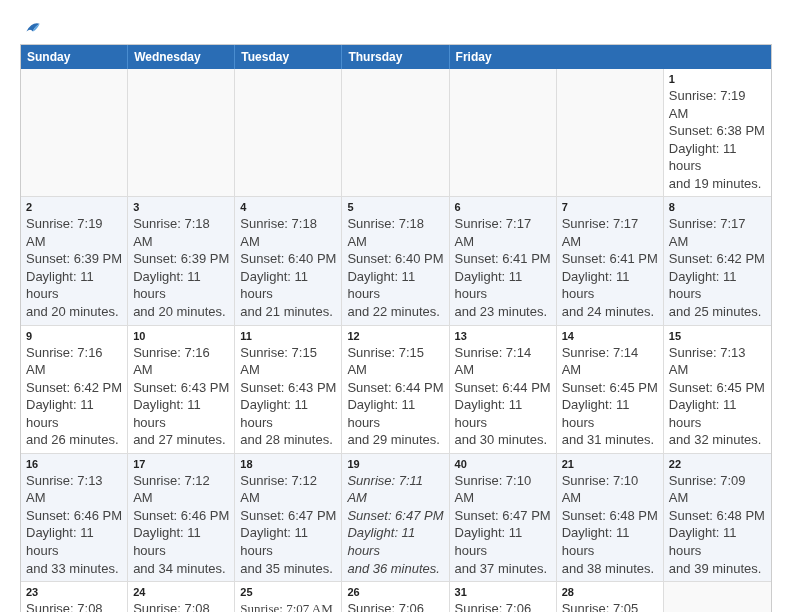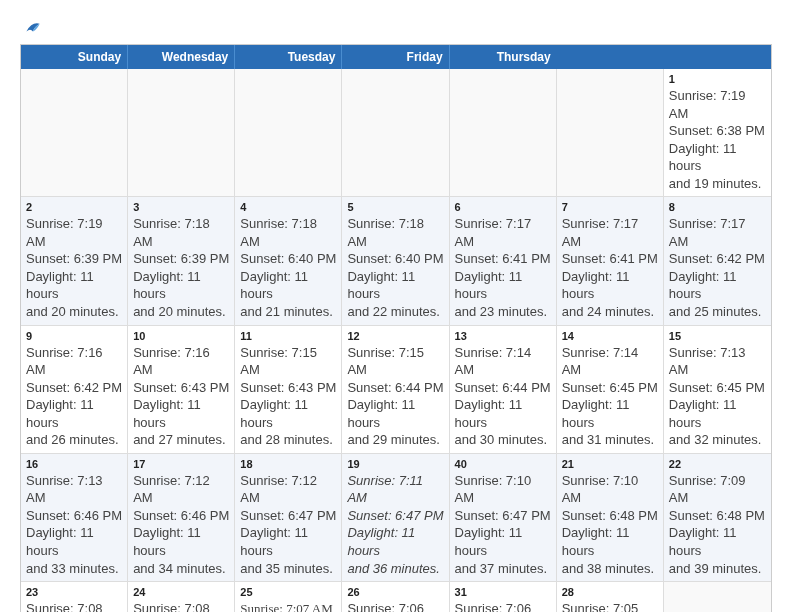--- a/index.html
+++ b/index.html
@@ -56,21 +56,21 @@
     .cal-header {
       display: grid;
       grid-template-columns: repeat(7, 1fr);
       background: #2a6db5;
     }
     .cal-header-cell {
       color: #fff;
       font-size: 12px;
       font-weight: bold;
       padding: 5px 6px;
-      text-align: right;
+      text-align: left;
       border-right: 1px solid #4a8dd0;
     }
     .cal-header-cell:last-child { border-right: none; }
     .cal-body {
       flex: 1;
       display: flex;
       flex-direction: column;
     }
     .cal-row {
       display: grid;
@@ -126,22 +126,22 @@
       <div class="calendar-title"></div>
       <div class="calendar-subtitle"></div>
     </div>
   </div>
 
   <div class="calendar">
     <div class="cal-header" id="cal-header">
         <div class="cal-header-cell">Sunday</div>
         <div class="cal-header-cell">Wednesday</div>
         <div class="cal-header-cell">Tuesday</div>
+        <div class="cal-header-cell">Thursday</div>
         <div class="cal-header-cell">Friday</div>
-        <div class="cal-header-cell">Thursday</div>
       </div>
     <div class="cal-body" id="cal-body">
         <div class="cal-row">
           <div class="cal-cell empty"></div>
           <div class="cal-cell empty"></div>
           <div class="cal-cell empty"></div>
           <div class="cal-cell empty"></div>
           <div class="cal-cell empty"></div>
           <div class="cal-cell empty"></div>
           <div class="cal-cell">

